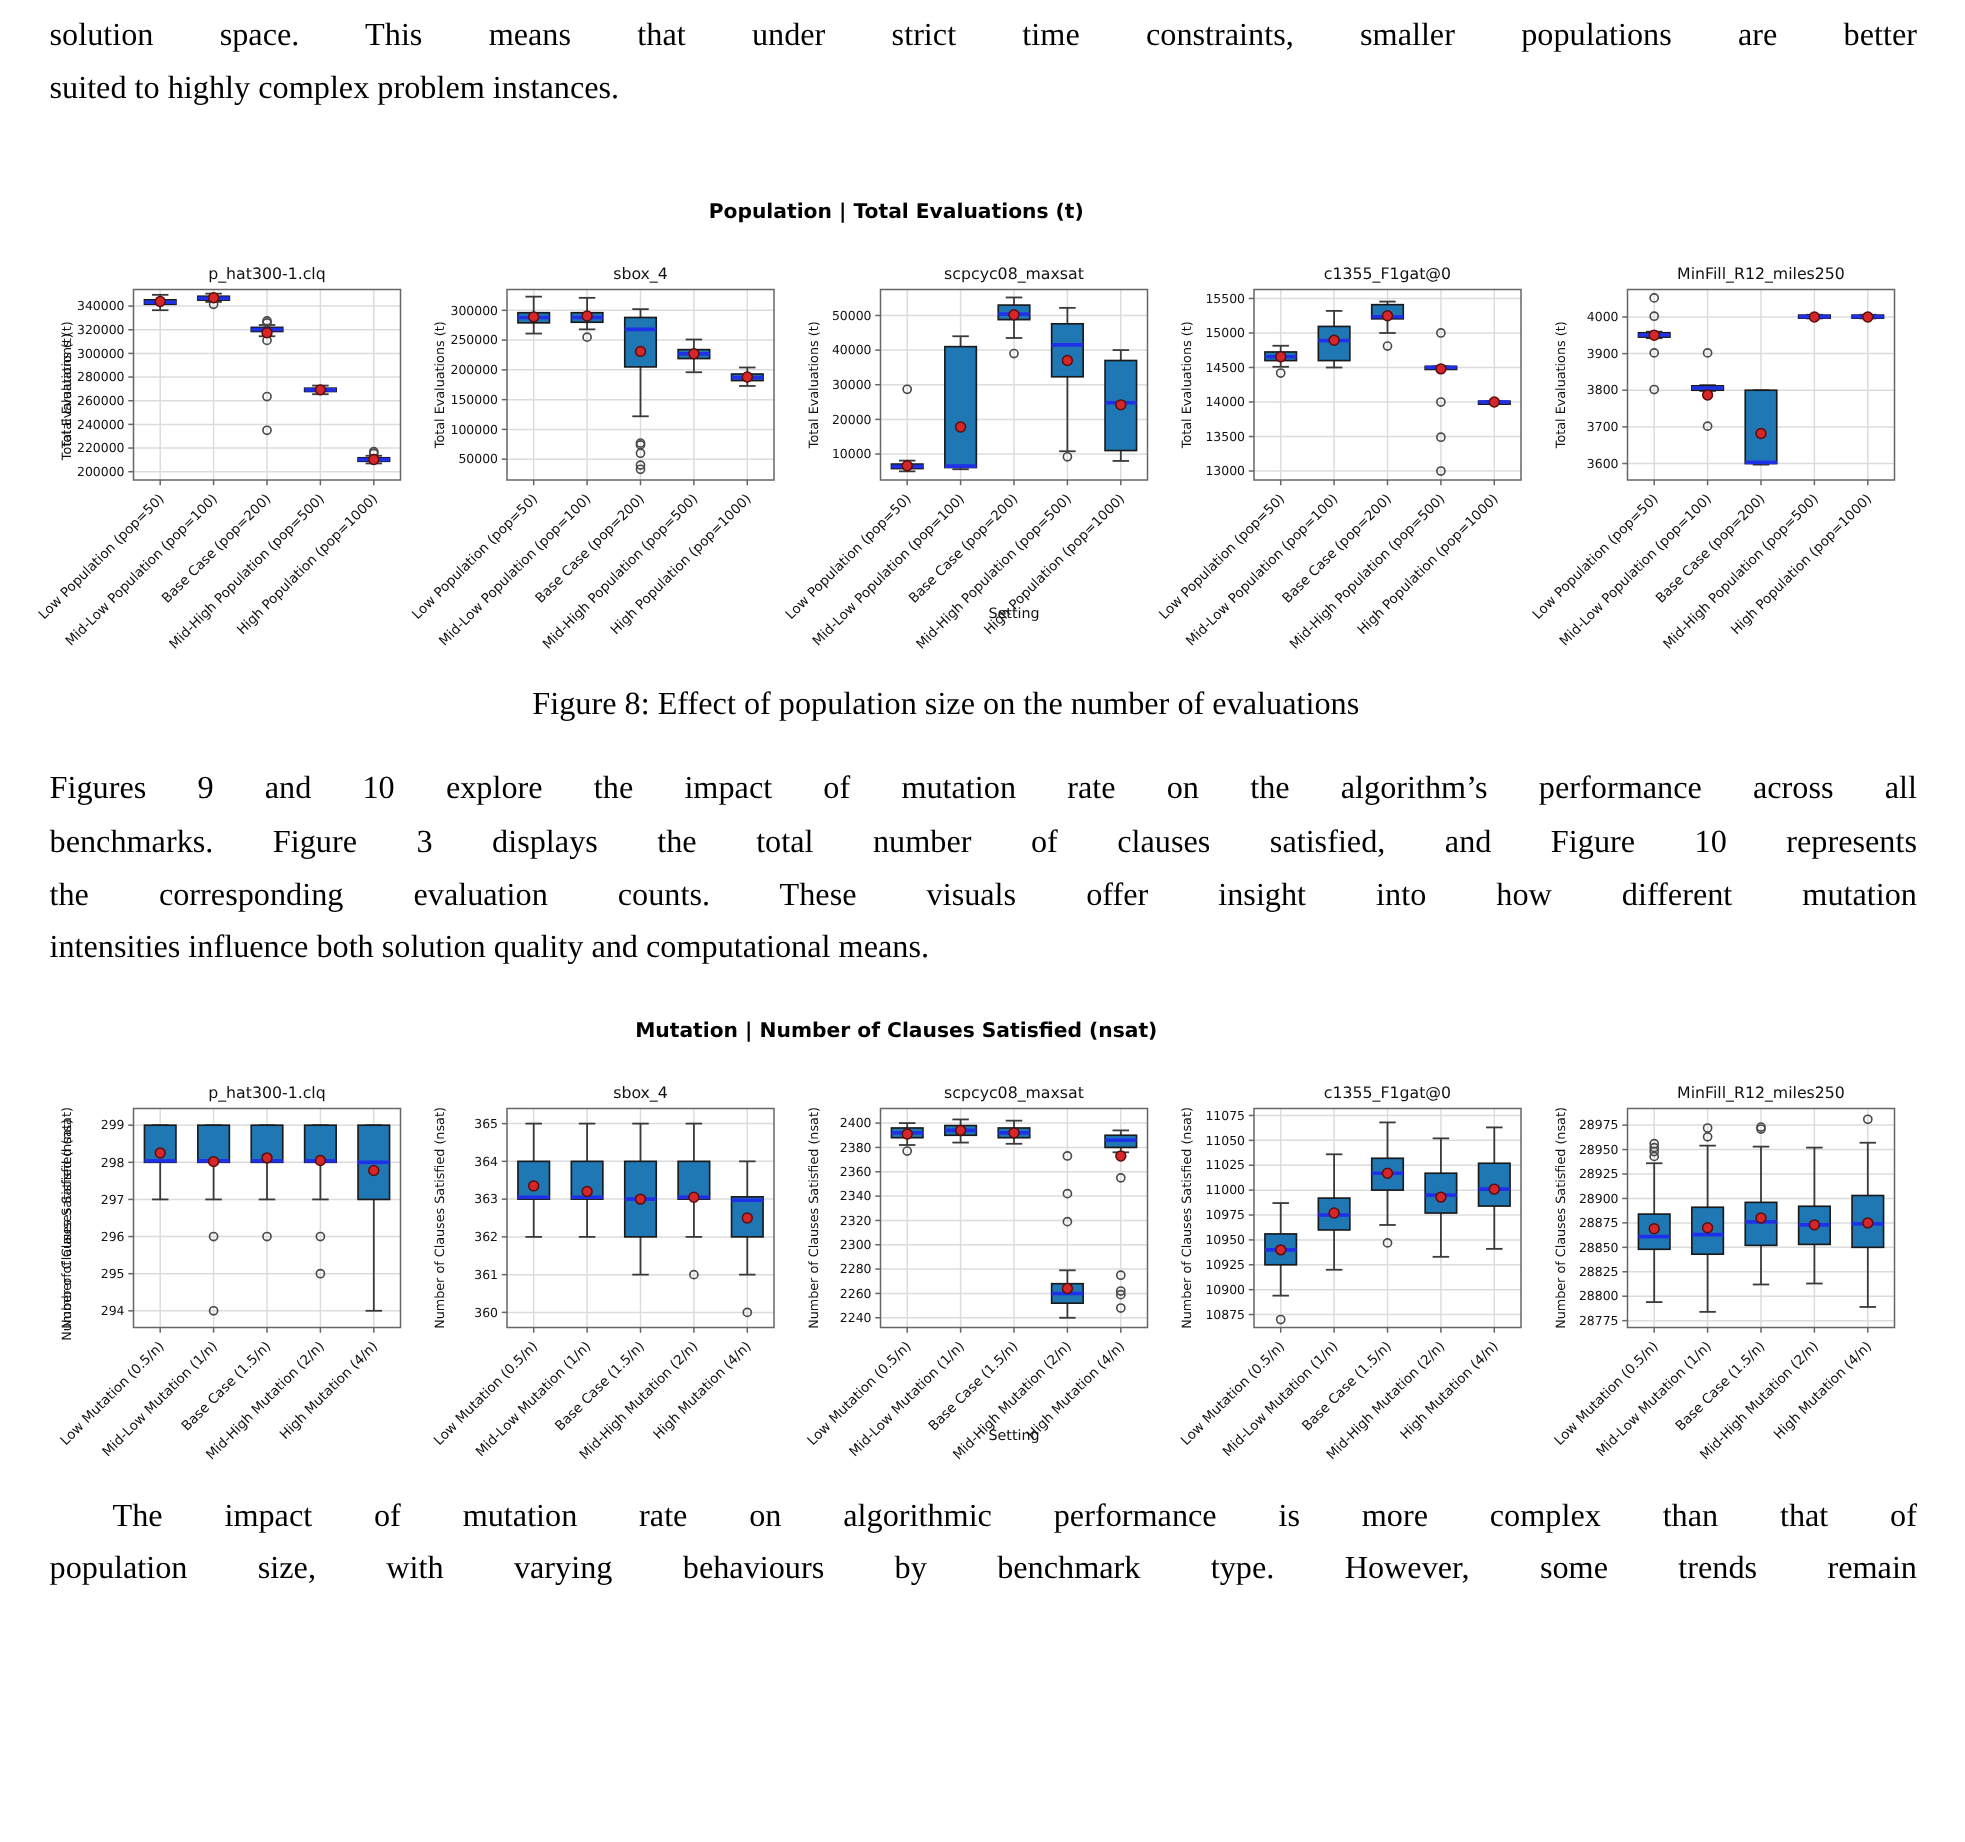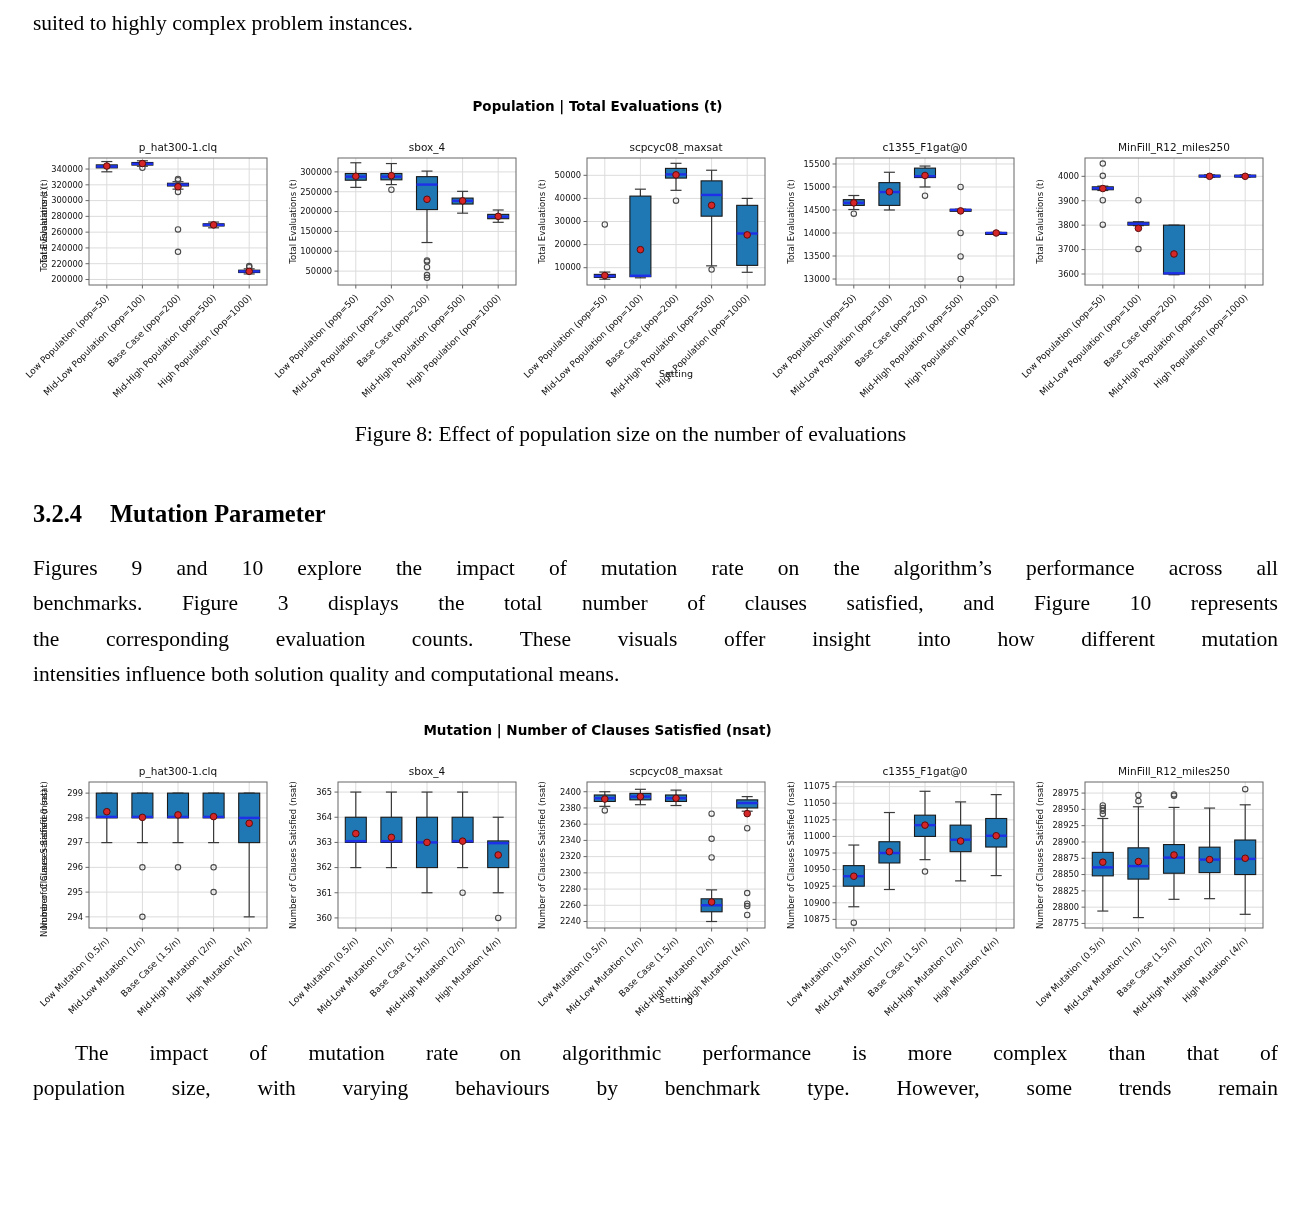--- a/index.html
+++ b/index.html
@@ -23,20 +23,21 @@
   .para2{margin-top:22px;}
   .para3{margin-top:18px;}
   svg{overflow:visible;display:block;flex:0 0 auto;}
 </style>
 </head>
 <body>
 
 <div class="content">
 
   <div>
+    <div class="para-line just">solution space. This means that under strict time constraints, smaller populations are better</div>
     <div class="para-line">suited to highly complex problem instances.</div>
   </div>
 
   <div>
     <div class="fig-suptitle suptitle8">Population | Total Evaluations (t)</div>
     <div class="subplots-row row8">
         <svg width="249" height="262" viewBox="0 0 249 262">
           <rect x="56" y="30" width="178" height="127" fill="#ffffff"></rect>
           <line x1="56" x2="234" y1="151.47826086956522" y2="151.47826086956522" stroke="#dcdcdc" stroke-width="1"></line>
           <line x1="56" x2="234" y1="135.70186335403727" y2="135.70186335403727" stroke="#dcdcdc" stroke-width="1"></line>
@@ -435,23 +436,20 @@
           <line x1="210.7" x2="221.7" y1="49.29423076923077" y2="49.29423076923077" stroke="#3a3a3a" stroke-width="1.2"></line>
           <rect x="205.7" y="47.09615384615384" width="21" height="2" fill="#1f77b4" stroke="#1a1a1a" stroke-width="1.1"></rect>
           <line x1="205.7" x2="226.7" y1="48.073076923076925" y2="48.073076923076925" stroke="#1e30e8" stroke-width="2.4"></line>
           <circle cx="216.2" cy="48.31730769230769" r="3.3" fill="#d62728" stroke="#5a0d0d" stroke-width="1"></circle>
         </svg>
       </div>
   </div>
 
   <div class="fig-caption caption8">Figure 8: Effect of population size on the number of evaluations</div>
 
-  <div class="section-heading">
-    <span class="section-number">3.2.4</span><span>Mutation Parameter</span>
-  </div>
 
   <div class="para2">
     <div class="para-line just">Figures 9 and 10 explore the impact of mutation rate on the algorithm’s performance across all</div>
     <div class="para-line just">benchmarks. Figure 3 displays the total number of clauses satisfied, and Figure 10 represents</div>
     <div class="para-line just">the corresponding evaluation counts. These visuals offer insight into how different mutation</div>
     <div class="para-line">intensities influence both solution quality and computational means.</div>
   </div>
 
   <div>
     <div class="fig-suptitle suptitle9">Mutation | Number of Clauses Satisfied (nsat)</div>

